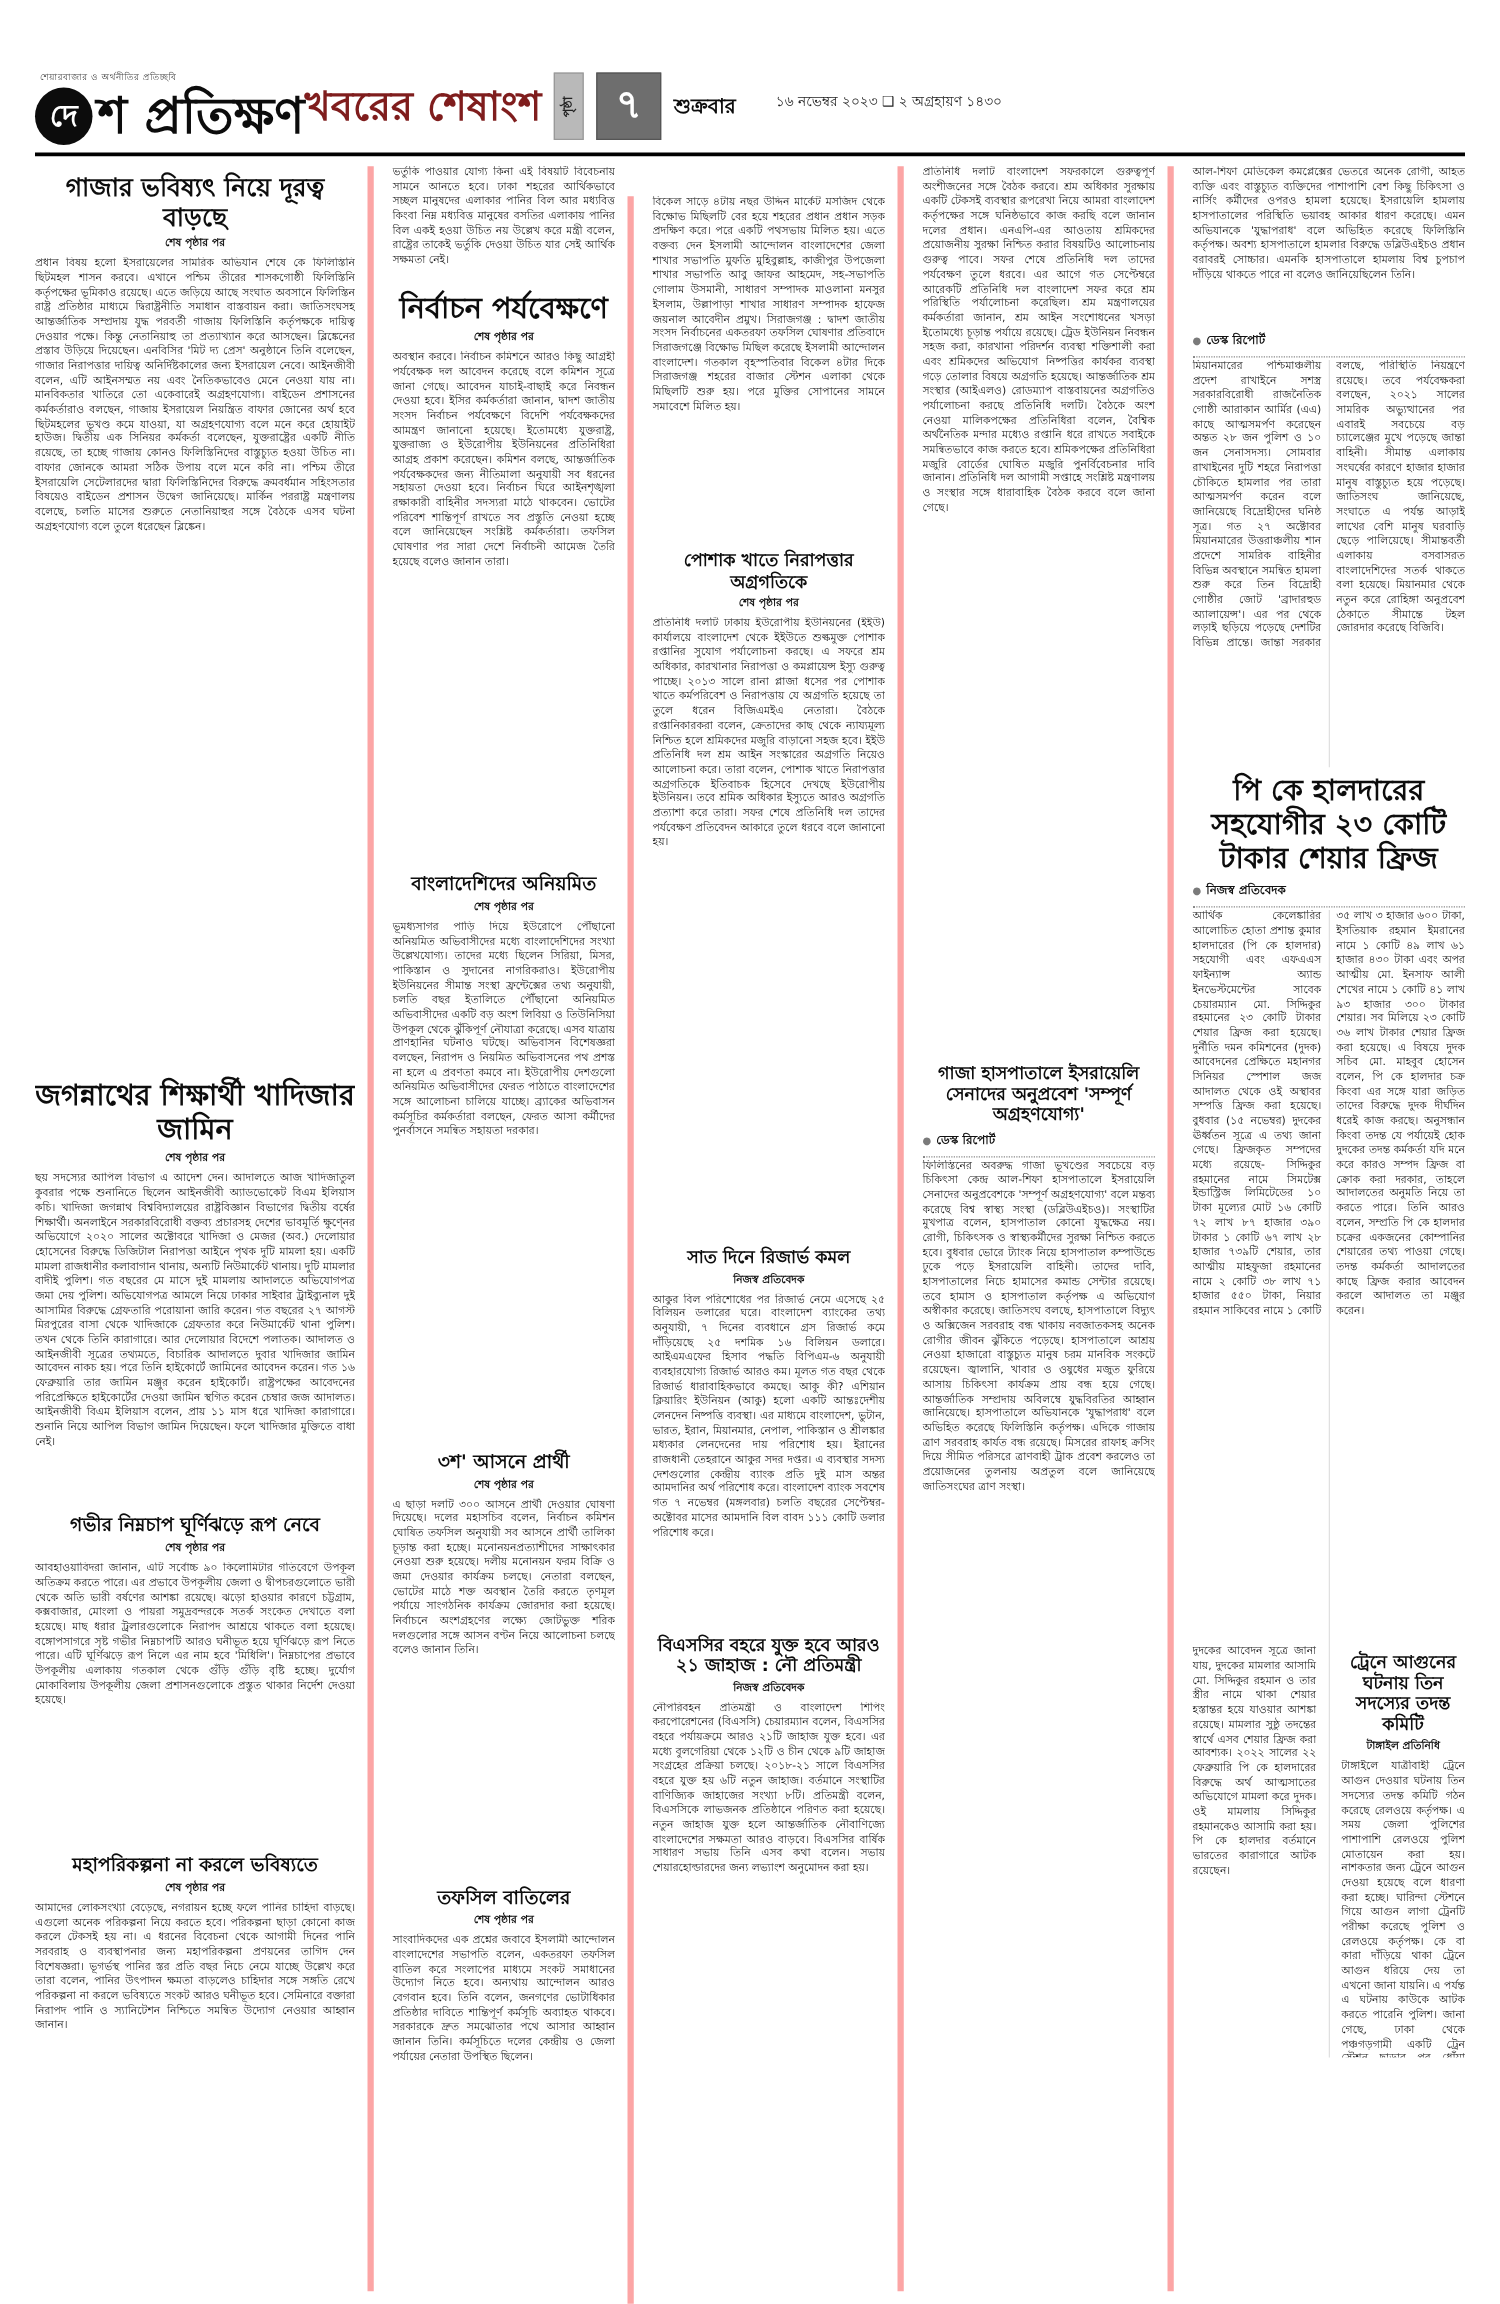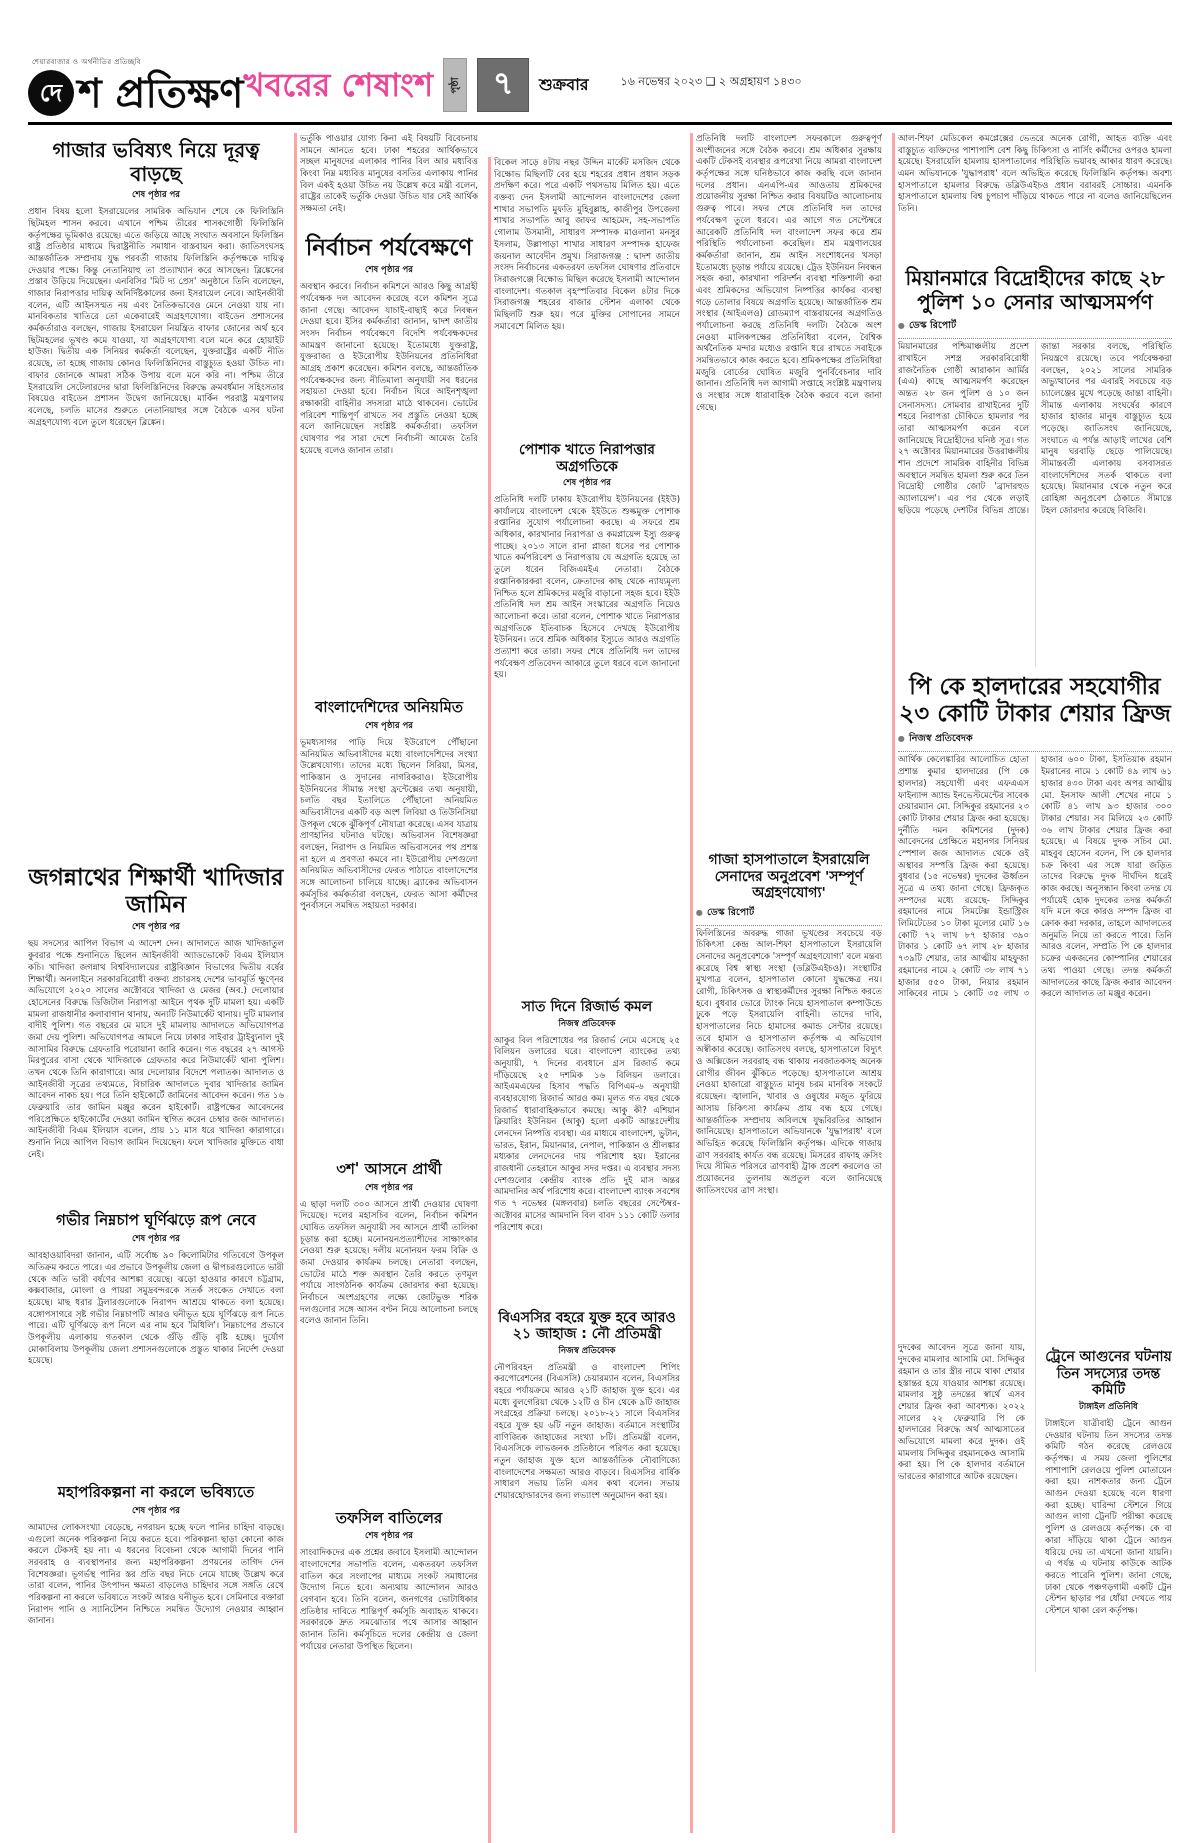--- a/index.html
+++ b/index.html
@@ -10,34 +10,34 @@
   
   .page-header{display:flex;justify-content:flex-start;align-items:flex-end;
       height:110px;border-bottom:3px solid #000000;padding-bottom:6px;}
   .brand{display:flex;flex-direction:column;}
   .tagline{font-size:7px;color:#444;letter-spacing:.5px;margin:0 0 2px 4px;}
   .masthead{font-size:40px;font-weight:bold;color:#0c0c0c;line-height:1;display:flex;align-items:center;gap:4px;}
   .masthead .logo-disc{display:inline-flex;align-items:center;justify-content:center;
       width:46px;height:46px;background:#0c0c0c;color:#fff;border-radius:50%;
       font-size:24px;font-weight:bold;}
   .head-right{display:flex;align-items:center;gap:10px;padding-bottom:4px;}
-  .section-title{font-size:32px;font-weight:bold;color:#ec4899;line-height:1;}
+  .section-title{font-size:32px;font-weight:bold;color:#7f1d1d;line-height:1;}
   .page-word-box{background:#b9b9b9;color:#222;width:22px;height:52px;display:flex;
       align-items:center;justify-content:center;border:1px solid #999;}
   .page-word-box span{transform:rotate(-90deg);font-size:10px;font-weight:bold;white-space:nowrap;}
   .page-num-box{background:#6e6e6e;color:#ffffff;width:50px;height:52px;display:flex;
       align-items:center;justify-content:center;font-size:32px;font-weight:bold;border:1px solid #555;}
   .date-block{display:flex;flex-direction:row;justify-content:center;line-height:1.25;}
   .day{font-size:16px;font-weight:bold;color:#0c0c0c;}
   .dateline{font-size:11px;color:#222;margin-left:32px;}
 
   
   .content{display:flex;gap:10px;height:1700px;margin-top:8px;}
   .col{overflow:hidden;height:100%;}
-  .col + .col{border-left:3px solid #fca5a5;padding-left:3px;}
+  .col + .col{border-left:5px solid #fca5a5;padding-left:15px;}
   .c1{width:256px;}.c2{width:178px;}.c3{width:186px;margin-top:24px;}.c4{width:186px;}.c5{width:294px;flex:1;}
 
   .headline{font-weight:bold;color:#0d0d0d;text-align:center;line-height:1.18;margin:6px 0 2px 0;}
   .h-xl{font-size:20px;}
   .h-lg{font-size:23px;}
   .h-md{font-size:15px;}
   .h-sm{font-size:14px;}
   .byline-center{font-size:8.5px;font-weight:bold;text-align:center;margin:0 0 4px 0;color:#111;}
   .byline-bullet{font-size:9.5px;font-weight:bold;color:#111;margin:4px 0 2px 0;
       border-bottom:1px dotted #8a8a8a;padding-bottom:5px;}
@@ -157,21 +157,20 @@
           <span class="bullet">●</span><span>ডেস্ক রিপোর্ট</span>
         </div>
         <div class="body bh-c4a">ফিলিস্তিনের অবরুদ্ধ গাজা ভূখণ্ডের সবচেয়ে বড় চিকিৎসা কেন্দ্র আল-শিফা হাসপাতালে ইসরায়েলি সেনাদের অনুপ্রবেশকে 'সম্পূর্ণ অগ্রহণযোগ্য' বলে মন্তব্য করেছে বিশ্ব স্বাস্থ্য সংস্থা (ডব্লিউএইচও)। সংস্থাটির মুখপাত্র বলেন, হাসপাতাল কোনো যুদ্ধক্ষেত্র নয়। রোগী, চিকিৎসক ও স্বাস্থ্যকর্মীদের সুরক্ষা নিশ্চিত করতে হবে। বুধবার ভোরে ট্যাংক নিয়ে হাসপাতাল কম্পাউন্ডে ঢুকে পড়ে ইসরায়েলি বাহিনী। তাদের দাবি, হাসপাতালের নিচে হামাসের কমান্ড সেন্টার রয়েছে। তবে হামাস ও হাসপাতাল কর্তৃপক্ষ এ অভিযোগ অস্বীকার করেছে। জাতিসংঘ বলছে, হাসপাতালে বিদ্যুৎ ও অক্সিজেন সরবরাহ বন্ধ থাকায় নবজাতকসহ অনেক রোগীর জীবন ঝুঁকিতে পড়েছে। হাসপাতালে আশ্রয় নেওয়া হাজারো বাস্তুচ্যুত মানুষ চরম মানবিক সংকটে রয়েছেন। জ্বালানি, খাবার ও ওষুধের মজুত ফুরিয়ে আসায় চিকিৎসা কার্যক্রম প্রায় বন্ধ হয়ে গেছে। আন্তর্জাতিক সম্প্রদায় অবিলম্বে যুদ্ধবিরতির আহ্বান জানিয়েছে। হাসপাতালে অভিযানকে 'যুদ্ধাপরাধ' বলে অভিহিত করেছে ফিলিস্তিনি কর্তৃপক্ষ। এদিকে গাজায় ত্রাণ সরবরাহ কার্যত বন্ধ রয়েছে। মিসরের রাফাহ ক্রসিং দিয়ে সীমিত পরিসরে ত্রাণবাহী ট্রাক প্রবেশ করলেও তা প্রয়োজনের তুলনায় অপ্রতুল বলে জানিয়েছে জাতিসংঘের ত্রাণ সংস্থা।</div>
       </div>
     </div>
 
     <div class="col c5">
       <div class="body bh-c5top">আল-শিফা মেডিকেল কমপ্লেক্সের ভেতরে অনেক রোগী, আহত ব্যক্তি এবং বাস্তুচ্যুত ব্যক্তিদের পাশাপাশি বেশ কিছু চিকিৎসা ও নার্সিং কর্মীদের ওপরও হামলা হয়েছে। ইসরায়েলি হামলায় হাসপাতালের পরিস্থিতি ভয়াবহ আকার ধারণ করেছে। এমন অভিযানকে 'যুদ্ধাপরাধ' বলে অভিহিত করেছে ফিলিস্তিনি কর্তৃপক্ষ। অবশ্য হাসপাতালে হামলার বিরুদ্ধে ডব্লিউএইচও প্রধান বরাবরই সোচ্চার। এমনকি হাসপাতালে হামলায় বিশ্ব চুপচাপ দাঁড়িয়ে থাকতে পারে না বলেও জানিয়েছিলেন তিনি।</div>
 
       <div>
-        <div class="headline h-xl">মিয়ানমারে বিদ্রোহীদের কাছে ২৮ পুলিশ ১০ সেনার আত্মসমর্পণ</div>
         <div class="byline-bullet">
           <span class="bullet">●</span><span>ডেস্ক রিপোর্ট</span>
         </div>
         <div class="body twocol bh-c5a">মিয়ানমারের পশ্চিমাঞ্চলীয় প্রদেশ রাখাইনে সশস্ত্র সরকারবিরোধী রাজনৈতিক গোষ্ঠী আরাকান আর্মির (এএ) কাছে আত্মসমর্পণ করেছেন অন্তত ২৮ জন পুলিশ ও ১০ জন সেনাসদস্য। সোমবার রাখাইনের দুটি শহরে নিরাপত্তা চৌকিতে হামলার পর তারা আত্মসমর্পণ করেন বলে জানিয়েছে বিদ্রোহীদের ঘনিষ্ঠ সূত্র। গত ২৭ অক্টোবর মিয়ানমারের উত্তরাঞ্চলীয় শান প্রদেশে সামরিক বাহিনীর বিভিন্ন অবস্থানে সমন্বিত হামলা শুরু করে তিন বিদ্রোহী গোষ্ঠীর জোট 'ব্রাদারহুড অ্যালায়েন্স'। এর পর থেকে লড়াই ছড়িয়ে পড়েছে দেশটির বিভিন্ন প্রান্তে। জান্তা সরকার বলছে, পরিস্থিতি নিয়ন্ত্রণে রয়েছে। তবে পর্যবেক্ষকরা বলছেন, ২০২১ সালের সামরিক অভ্যুত্থানের পর এবারই সবচেয়ে বড় চ্যালেঞ্জের মুখে পড়েছে জান্তা বাহিনী। সীমান্ত এলাকায় সংঘর্ষের কারণে হাজার হাজার মানুষ বাস্তুচ্যুত হয়ে পড়েছে। জাতিসংঘ জানিয়েছে, সংঘাতে এ পর্যন্ত আড়াই লাখের বেশি মানুষ ঘরবাড়ি ছেড়ে পালিয়েছে। সীমান্তবর্তী এলাকায় বসবাসরত বাংলাদেশিদের সতর্ক থাকতে বলা হয়েছে। মিয়ানমার থেকে নতুন করে রোহিঙ্গা অনুপ্রবেশ ঠেকাতে সীমান্তে টহল জোরদার করেছে বিজিবি।</div>
       </div>
 
       <div>
         <div class="headline h-lg">পি কে হালদারের সহযোগীর ২৩ কোটি টাকার শেয়ার ফ্রিজ</div>
         <div class="byline-bullet">
           <span class="bullet">●</span><span>নিজস্ব প্রতিবেদক</span>

